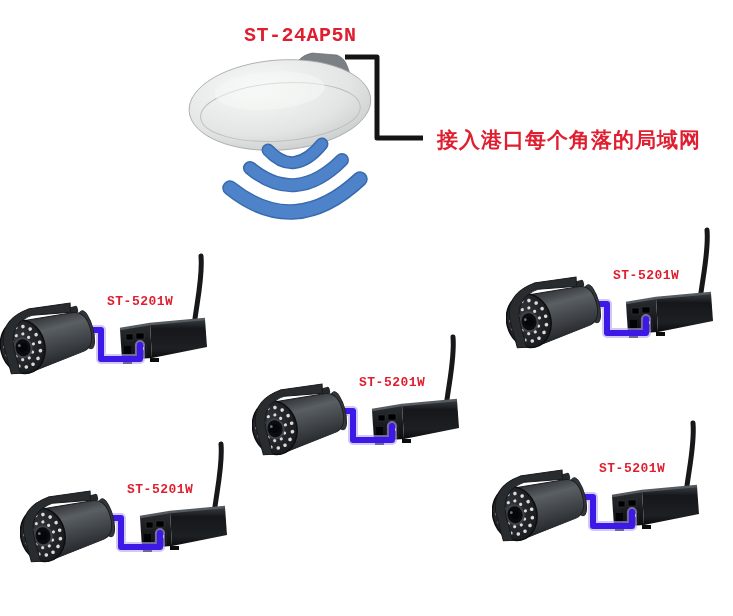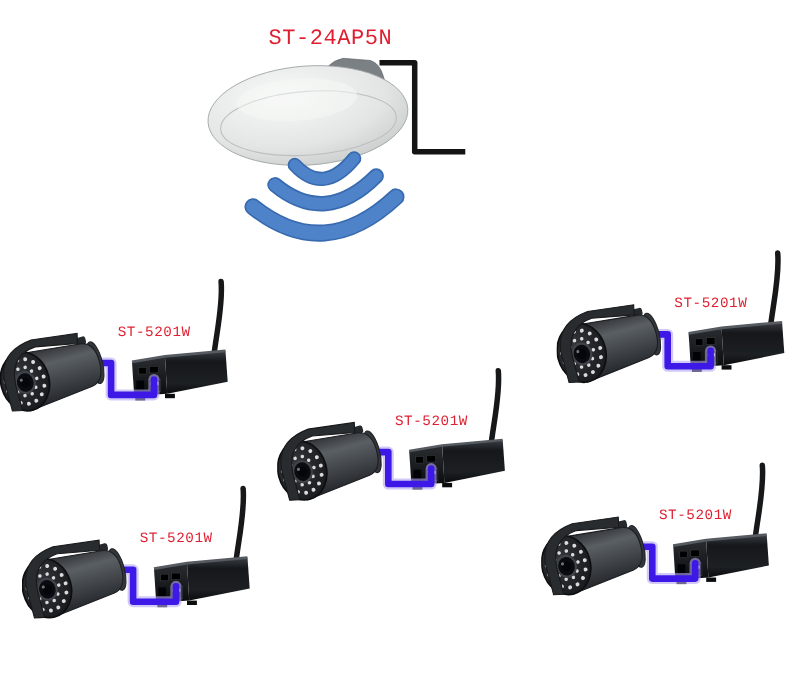--- a/index.html
+++ b/index.html
@@ -7,21 +7,21 @@
     position:relative;
     width:733px;height:616px;
     background:var(--background,#ffffff);
     overflow:hidden;
     font-family:"Liberation Sans",sans-serif;
   }
   .abs{position:absolute;}
   .model-label{
     position:absolute;
     font-family:"Liberation Mono","DejaVu Sans Mono",monospace;
-    font-weight:normal;
+    font-weight:bold;
     color:var(--label-red,#df1f30);
     white-space:nowrap;
     letter-spacing:.5px;
   }
   .ap-model{font-size:20px;left:244px;top:24px;}
   .unit-label{font-size:13px;left:107px;top:46px;}
   .note-label{
     position:absolute;
     left:437px;top:126px;
     font-size:21px;font-weight:bold;
@@ -153,20 +153,21 @@
       <path d="M45,140 Q110,192 175,131" stroke="#376aae" stroke-width="15.5"></path>
       <path d="M45,140 Q110,192 175,131" style="stroke:var(--wifi-blue,#4f83c9)" stroke-width="12.5"></path>
     </g>
   </svg>
 
   <svg class="abs" style="left:340px;top:50px" width="90" height="95" viewBox="0 0 90 95">
     <polyline points="5,7 37,7 37,88 83,88" fill="none" style="stroke:var(--lan-cable-black,#141414)" stroke-width="5" stroke-linejoin="round"></polyline>
   </svg>
 
   <span class="model-label ap-model">ST-24AP5N</span>
+  <span class="note-label">接入港口每个角落的局域网</span>
 
   <div class="unit" style="left:0px;top:248px">
     <svg class="unit-art" viewBox="0 0 215 130">
         <use href="#cam-unit"></use>
       </svg>
     <span class="model-label unit-label">ST-5201W</span>
   </div>
 
   <div class="unit" style="left:506px;top:222px">
     <svg class="unit-art" viewBox="0 0 215 130">

